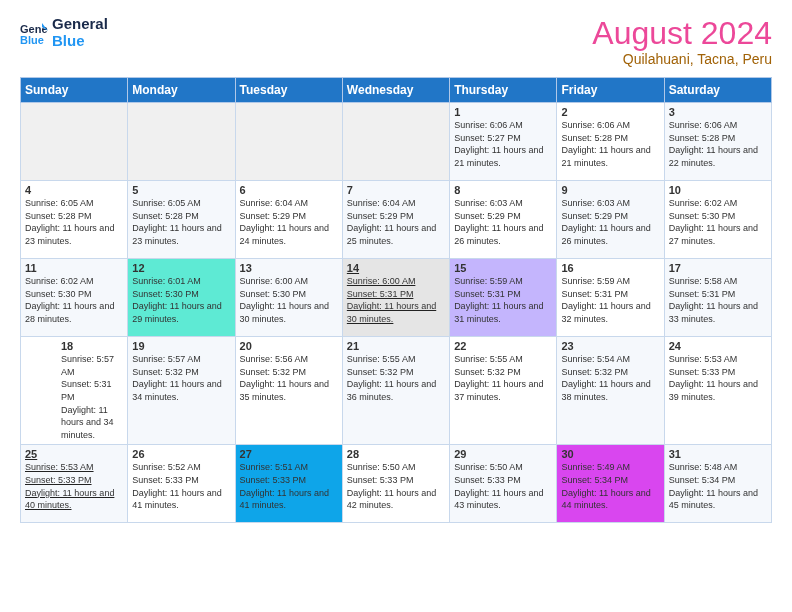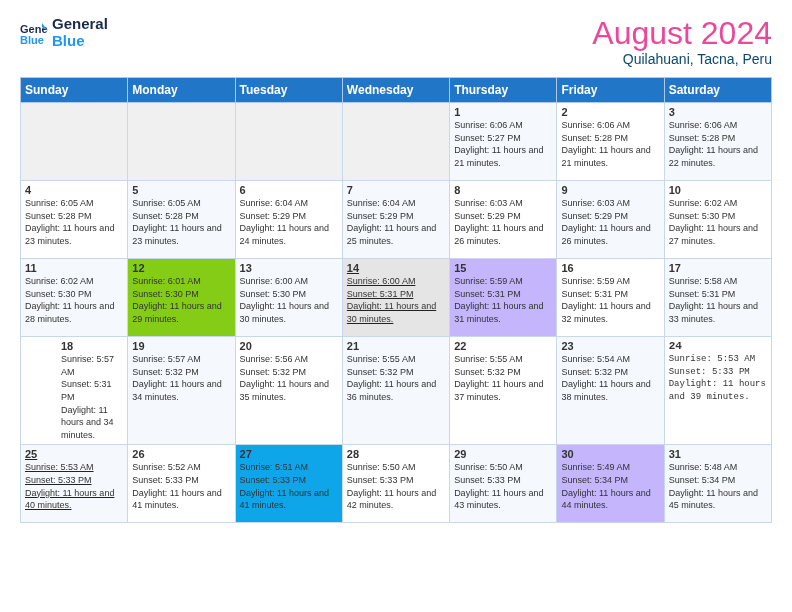--- a/index.html
+++ b/index.html
@@ -34,21 +34,21 @@
       text-align: right;
     }
     .month-year {
       font-size: 32px;
       font-weight: normal;
       color: #ec4899;
       line-height: 1.1;
     }
     .location {
       font-size: 14px;
-      color: #0c4a6e;
+      color: #a16207;
     }
     table {
       width: 100%;
       border-collapse: collapse;
       table-layout: fixed;
     }
     th {
       background-color: #2176C7;
       color: #fff;
       font-size: 12px;
@@ -175,21 +175,21 @@
           <td style="background: rgb(255, 255, 255);">
             <span class="day-num">10</span>
             <div class="cell-info">Sunrise: 6:02 AM<br>Sunset: 5:30 PM<br>Daylight: 11 hours and 27 minutes.</div>
           </td>
         </tr>
         <tr>
           <td style="background: rgb(245, 248, 252);">
             <span class="day-num">11</span>
             <div class="cell-info">Sunrise: 6:02 AM<br>Sunset: 5:30 PM<br>Daylight: 11 hours and 28 minutes.</div>
           </td>
-          <td style="background: #84cc16;">
+          <td style="background: #5eead4;">
             <span class="day-num">12</span>
             <div class="cell-info">Sunrise: 6:01 AM<br>Sunset: 5:30 PM<br>Daylight: 11 hours and 29 minutes.</div>
           </td>
           <td style="background: rgb(245, 248, 252);">
             <span class="day-num">13</span>
             <div class="cell-info">Sunrise: 6:00 AM<br>Sunset: 5:30 PM<br>Daylight: 11 hours and 30 minutes.</div>
           </td>
           <td style="background: #e5e5e5; text-decoration: underline;">
             <span class="day-num">14</span>
             <div class="cell-info">Sunrise: 6:00 AM<br>Sunset: 5:31 PM<br>Daylight: 11 hours and 30 minutes.</div>
@@ -225,21 +225,21 @@
             <div class="cell-info">Sunrise: 5:55 AM<br>Sunset: 5:32 PM<br>Daylight: 11 hours and 36 minutes.</div>
           </td>
           <td style="background: rgb(255, 255, 255);">
             <span class="day-num">22</span>
             <div class="cell-info">Sunrise: 5:55 AM<br>Sunset: 5:32 PM<br>Daylight: 11 hours and 37 minutes.</div>
           </td>
           <td style="background: rgb(245, 248, 252);">
             <span class="day-num">23</span>
             <div class="cell-info">Sunrise: 5:54 AM<br>Sunset: 5:32 PM<br>Daylight: 11 hours and 38 minutes.</div>
           </td>
-          <td style="background: rgb(255, 255, 255); font-family: Liberation Mono, monospace;">
+          <td style="background: rgb(255, 255, 255);">
             <span class="day-num">24</span>
             <div class="cell-info">Sunrise: 5:53 AM<br>Sunset: 5:33 PM<br>Daylight: 11 hours and 39 minutes.</div>
           </td>
         </tr>
         <tr>
           <td style="background: rgb(245, 248, 252); text-decoration: underline;">
             <span class="day-num">25</span>
             <div class="cell-info">Sunrise: 5:53 AM<br>Sunset: 5:33 PM<br>Daylight: 11 hours and 40 minutes.</div>
           </td>
           <td style="background: rgb(255, 255, 255);">
@@ -251,21 +251,21 @@
             <div class="cell-info">Sunrise: 5:51 AM<br>Sunset: 5:33 PM<br>Daylight: 11 hours and 41 minutes.</div>
           </td>
           <td style="background: rgb(255, 255, 255);">
             <span class="day-num">28</span>
             <div class="cell-info">Sunrise: 5:50 AM<br>Sunset: 5:33 PM<br>Daylight: 11 hours and 42 minutes.</div>
           </td>
           <td style="background: rgb(245, 248, 252);">
             <span class="day-num">29</span>
             <div class="cell-info">Sunrise: 5:50 AM<br>Sunset: 5:33 PM<br>Daylight: 11 hours and 43 minutes.</div>
           </td>
-          <td style="background: #c4b5fd; margin-top: 36px;">
+          <td style="background: #d946ef; margin-top: 36px;">
             <span class="day-num">30</span>
             <div class="cell-info">Sunrise: 5:49 AM<br>Sunset: 5:34 PM<br>Daylight: 11 hours and 44 minutes.</div>
           </td>
           <td style="background: rgb(245, 248, 252);">
             <span class="day-num">31</span>
             <div class="cell-info">Sunrise: 5:48 AM<br>Sunset: 5:34 PM<br>Daylight: 11 hours and 45 minutes.</div>
           </td>
         </tr>
       </tbody>
   </table>

